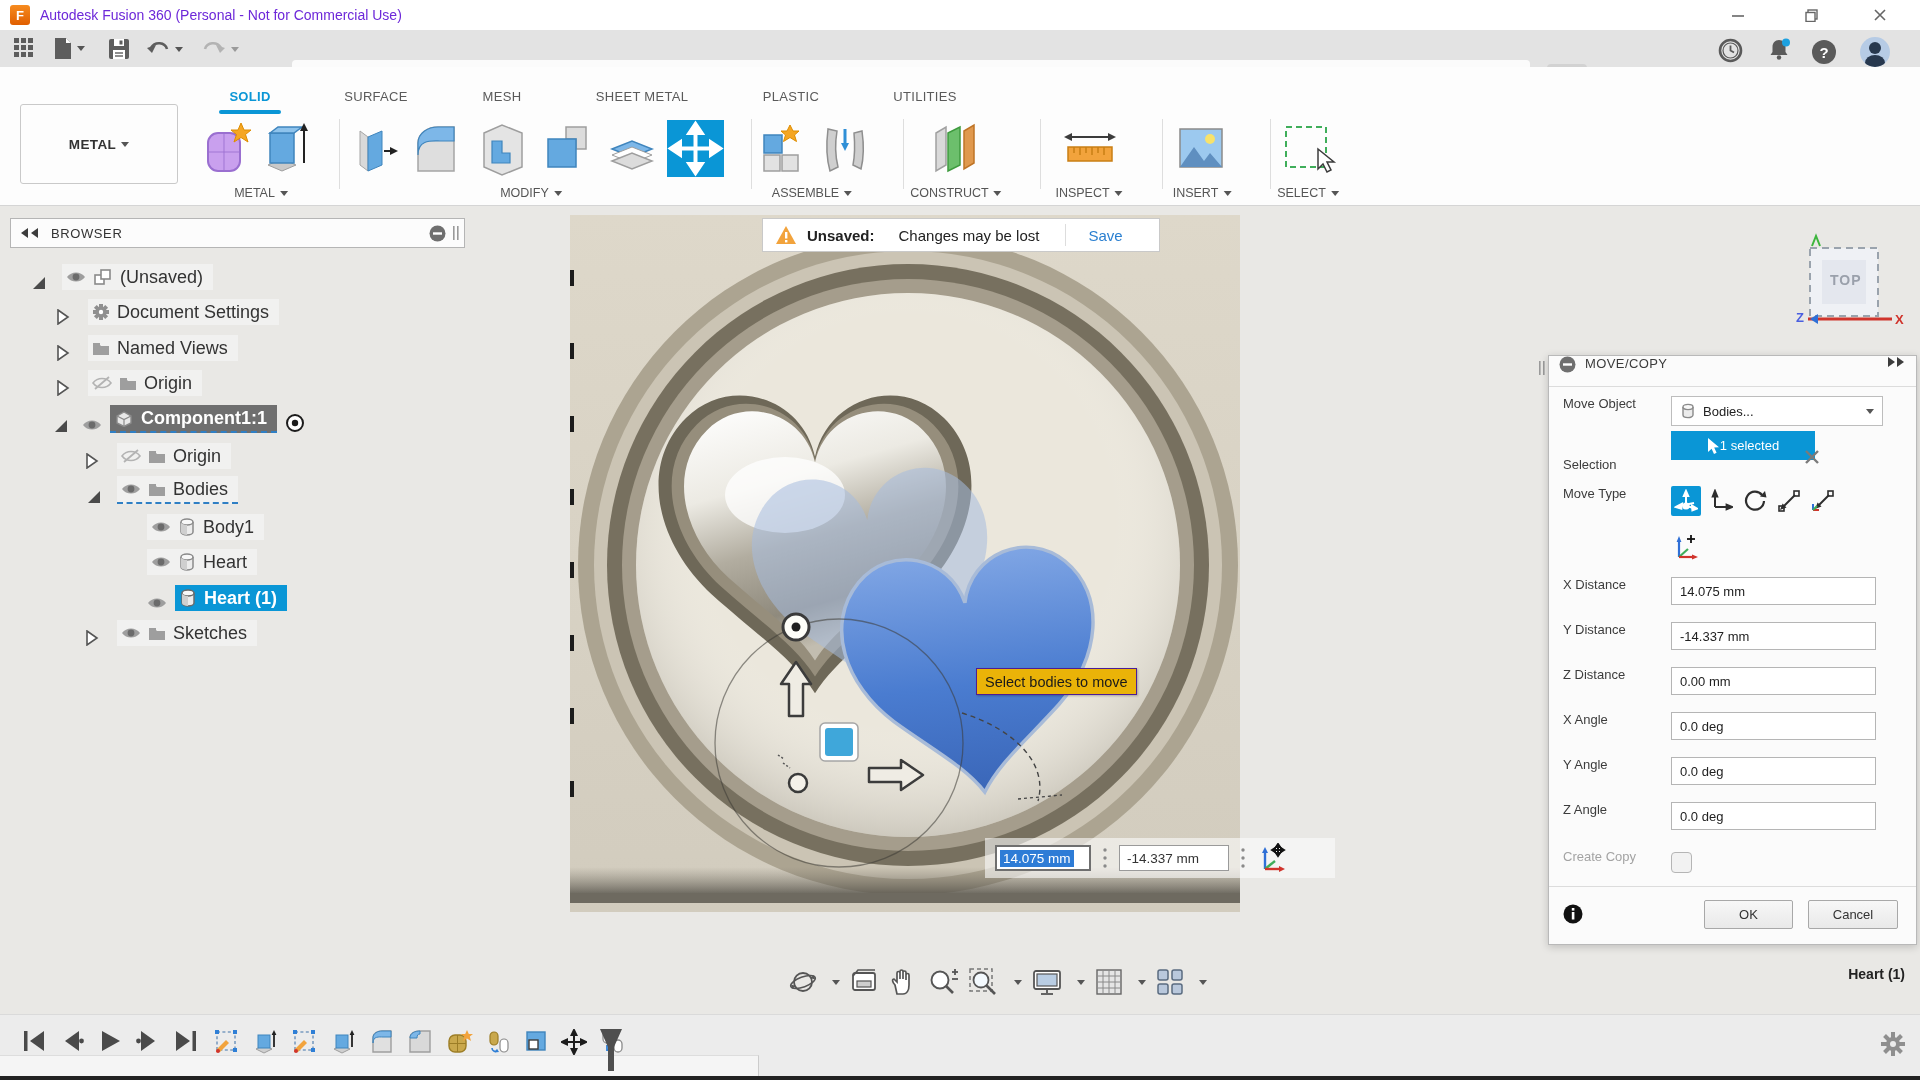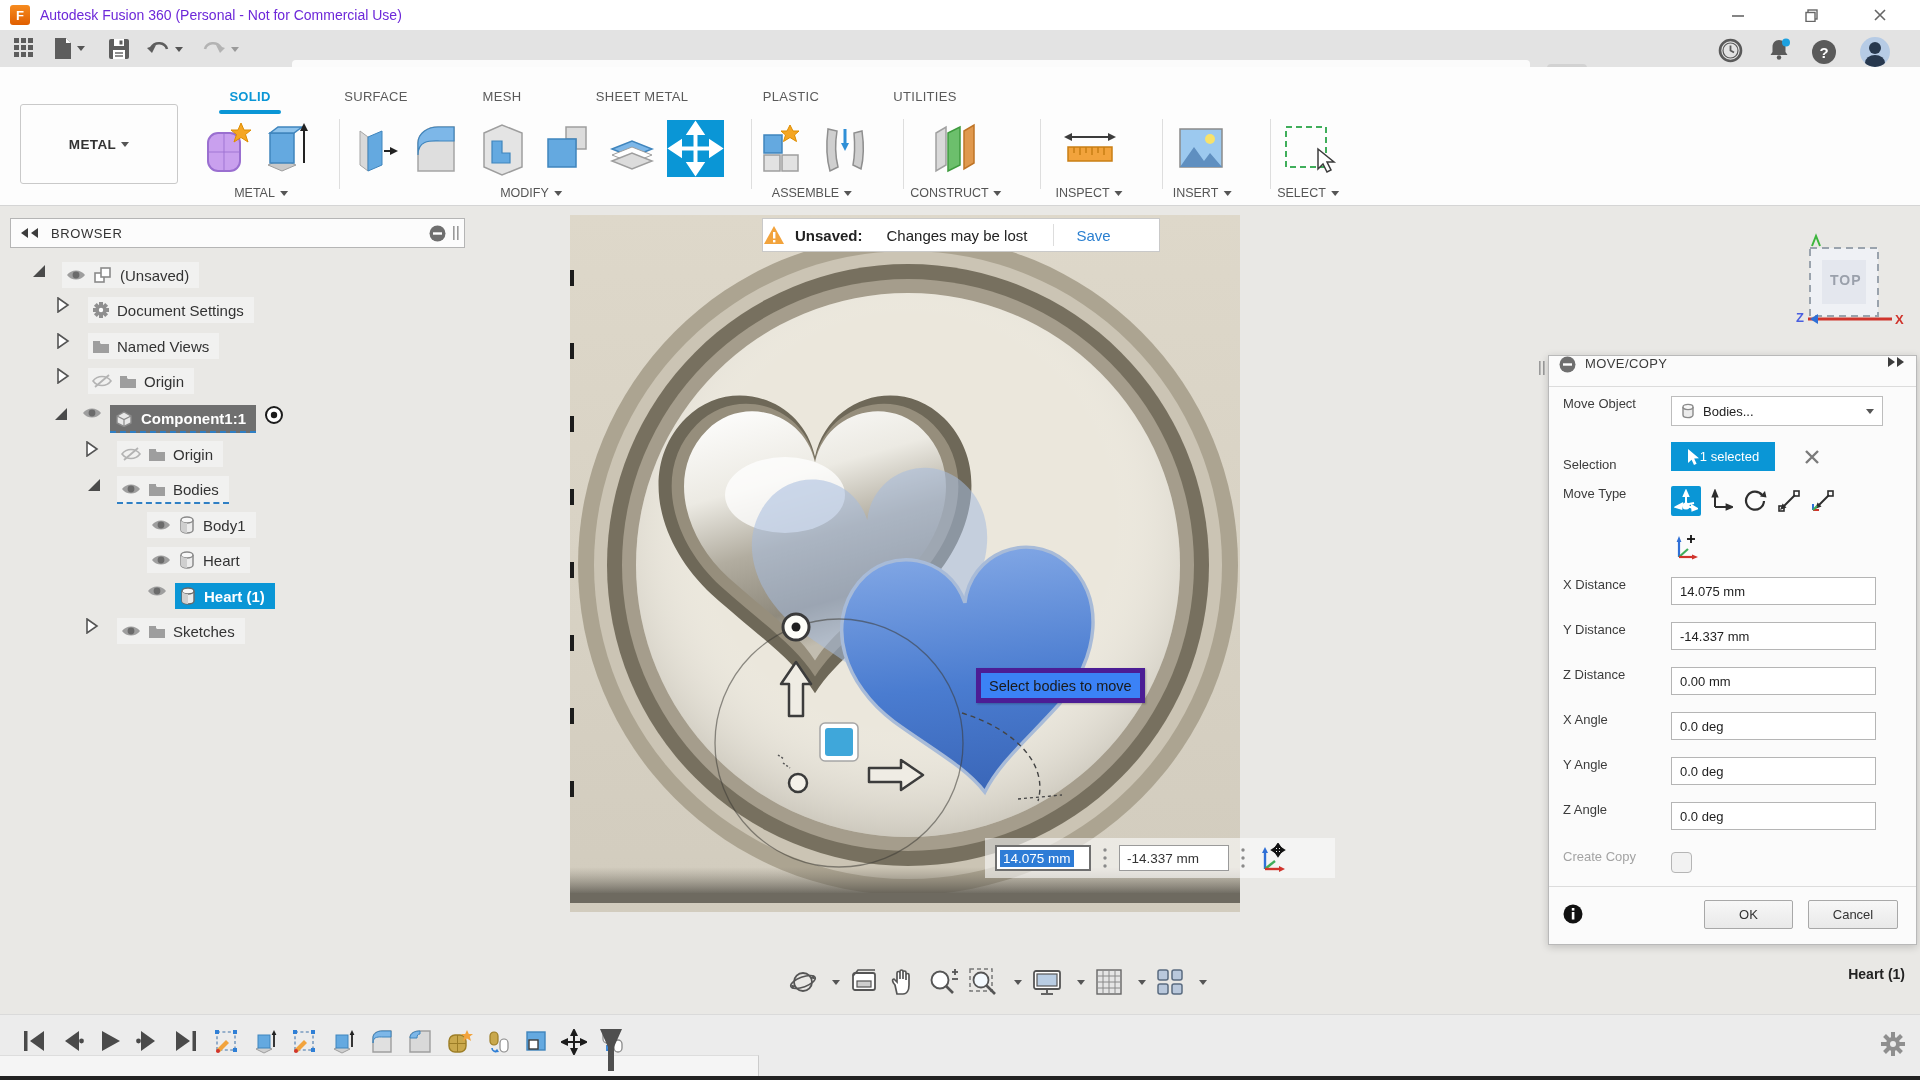--- a/index.html
+++ b/index.html
@@ -20,21 +20,21 @@
           display:flex;align-items:center;justify-content:center;gap:8px}
   
   #ribbon{left:0;top:67px;width:1920px;height:138px;background:#fdfdfd;border-bottom:1px solid #d5d5d5}
   .rtab{position:absolute;top:22px;transform:translateX(-50%);font-size:13px;color:#5a5a5a;letter-spacing:.3px}
   .rtab.active{color:#0a96d6;font-weight:bold}
   .gdiv{position:absolute;top:52px;width:1px;height:70px;background:#dedede}
   .glabel{position:absolute;top:119px;transform:translateX(-50%);font-size:12.5px;color:#555;white-space:nowrap;display:flex;align-items:center}
   .ricon{position:absolute;top:52px}
   
   .treebox{display:inline-flex;align-items:center;background:#f1f1f0;height:26px;padding:0 10px 0 4px;gap:7px}
-  .trow{position:absolute;height:28px;display:flex;align-items:flex-start;font-size:15px;color:#333}
+  .trow{position:absolute;height:28px;display:flex;align-items:flex-end;font-size:18px;color:#333}
   
   #mcpanel{left:1548px;top:355px;width:367px;height:588px;background:#fbfbfb;border:1px solid #b9b9b9;
            box-shadow:0 2px 8px rgba(0,0,0,.18)}
   .mrow{position:absolute;left:0;width:100%;display:flex;}
   .mlabel{margin-left:14px;width:108px;font-size:13px;color:#3c3c3c}
   .minput{position:absolute;left:122px;width:195px;height:26px;border:1px solid #b5b5b5;background:#fff;
           display:flex;align-items:center;padding-left:8px;font-size:13px;color:#222}
   .btn{display:flex;align-items:center;justify-content:center;background:linear-gradient(#f7f7f7,#e9e9e9);
        border:1px solid #a8a8a8;border-radius:2px;font-size:13px;color:#333}
   .mtbtn{width:30px;height:30px;display:flex;align-items:center;justify-content:center;border-radius:2px}
@@ -378,33 +378,33 @@
         <path d="M226,447 L211,469 L219,469 L219,501 L233,501 L233,469 L241,469 Z" fill="#efece4" stroke="#3c3c3c" stroke-width="2.5" stroke-linejoin="round"></path>
         <rect x="250" y="508" width="38" height="38" rx="5" fill="#ffffff" stroke="#a5a5a5" stroke-width="1.5"></rect>
         <rect x="255" y="513" width="28" height="28" rx="3" fill="#3fa7da"></rect>
         <path d="M353,560 L331,545 L331,553 L299,553 L299,567 L331,567 L331,575 Z" fill="#efece4" stroke="#3c3c3c" stroke-width="2.5" stroke-linejoin="round"></path>
         <circle cx="228" cy="568" r="9" fill="#f4f1e9" stroke="#3a3a3a" stroke-width="2.5"></circle>
         <path d="M213,548 L220,553 M208,540 L214,544" stroke="#555" stroke-width="1.5" stroke-dasharray="2,2"></path>
       </g>
     </svg>
   </div>
 
-  <div class="abs flex" style="left:762px;top:218px;width:398px;height:34px;background:#ffffff;border:1px solid #c9c9c9;gap:10px;box-sizing:border-box">
+  <div class="abs flex" style="left:762px;top:218px;width:398px;height:34px;background:#ffffff;border:1px solid #c9c9c9;gap:10px;padding-left:12px;box-sizing:border-box">
     <svg width="22" height="20">
         <path d="M11,1 L21,19 L1,19 Z" fill="#f2a33c"></path>
         <rect x="10" y="7" width="2.4" height="6.5" fill="#fff"></rect>
         <rect x="10" y="15" width="2.4" height="2.4" fill="#fff"></rect>
       </svg>
     <span style="font-weight:bold;font-size:15px;color:#222">Unsaved:</span>
     <span style="font-size:15px;color:#222;margin-left:14px">Changes may be lost</span>
     <div style="width:1px;height:22px;background:#ddd;margin-left:16px"></div>
     <span style="font-size:15px;color:#2a7fd0;margin-left:12px">Save</span>
   </div>
 
-  <div class="abs flex" style="left:976px;top:668px;height:25px;background:#3b82f6;border:5px solid #4c1d95;padding:0 8px;font-size:14.5px;color:#1a1a1a;box-shadow:1px 1px 2px rgba(0,0,0,.25)">Select bodies to move</div>
+  <div class="abs flex" style="left:976px;top:668px;height:25px;background:#eab308;border:1px solid #4c1d95;padding:0 8px;font-size:14.5px;color:#1a1a1a;box-shadow:1px 1px 2px rgba(0,0,0,.25)">Select bodies to move</div>
 
   <div class="abs flex" style="left:985px;top:838px;width:350px;height:40px;background:rgba(252,252,252,.6);gap:10px;padding:0 10px;box-sizing:border-box">
     <div class="flex" style="width:96px;height:26px;border:2px solid #6f6f6f;background:#fff;padding-left:3px;box-sizing:border-box">
       <span style="background:#2e7cd6;color:#fff;font-size:13.5px;padding:1px 3px">14.075 mm</span>
     </div>
     <svg width="8" height="22">
         <g fill="#8a8a8a">
           <circle cx="4" cy="3" r="1.7"></circle>
           <circle cx="4" cy="11" r="1.7"></circle>
           <circle cx="4" cy="19" r="1.7"></circle>
@@ -672,21 +672,21 @@
           <path d="M3,4 L3,12 A5,2.6 0 0 0 13,12 L13,4" fill="#ececec" stroke="#8a8a8a" stroke-width="1.4"></path>
           <ellipse cx="8" cy="4" rx="5" ry="2.6" fill="#f8f8f8" stroke="#8a8a8a" stroke-width="1.4"></ellipse>
         </svg>
       <span style="font-size:13px;color:#222">Bodies...</span>
       <span class="caret" style="margin-left:auto"></span>
     </div>
 
     <div class="mrow" style="top:101px;height:28px">
       <span class="mlabel">Selection</span>
     </div>
-    <div class="abs flex" style="left:122px;top:86px;width:104px;height:29px;background:#0a96d6;justify-content:center;">
+    <div class="abs flex" style="left:122px;top:75px;width:144px;height:29px;background:#0a96d6;justify-content:center;">
       <svg width="13" height="16">
           <path d="M1,0 L1,14 L4.6,10.8 L7,16 L9.6,14.8 L7.2,9.6 L12,9.2 Z" fill="#fff"></path>
         </svg>
       <span style="color:#fff;font-size:13px">1 selected</span>
     </div>
     <svg class="abs" width="14" height="14" style="left:256px;top:94px">
         <path d="M1,1 L13,13 M13,1 L1,13" stroke="#7a7a7a" stroke-width="2.4"></path>
       </svg>
 
     <div class="mrow" style="top:130px;height:30px">

